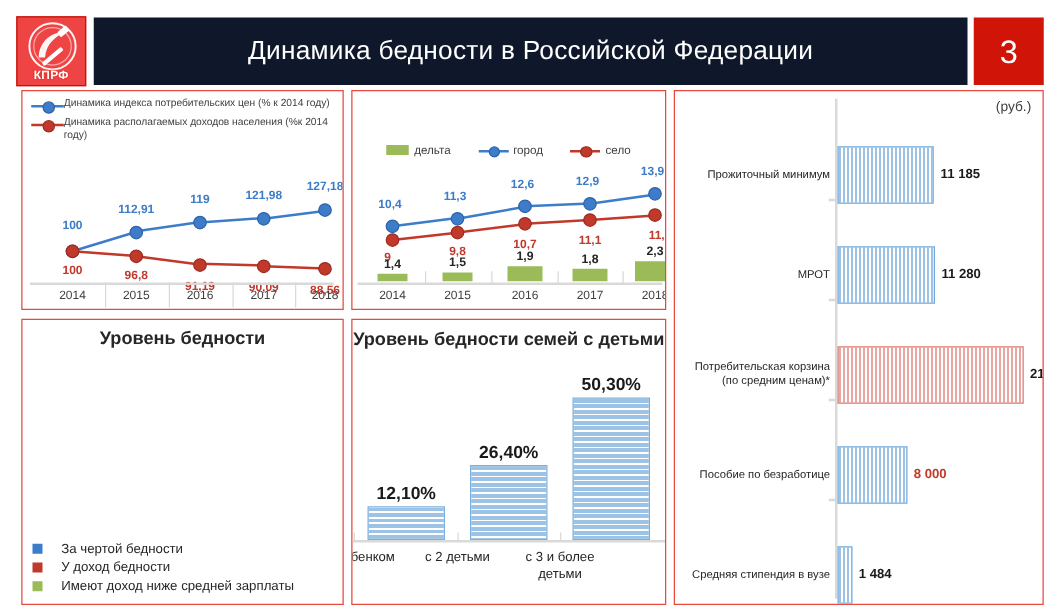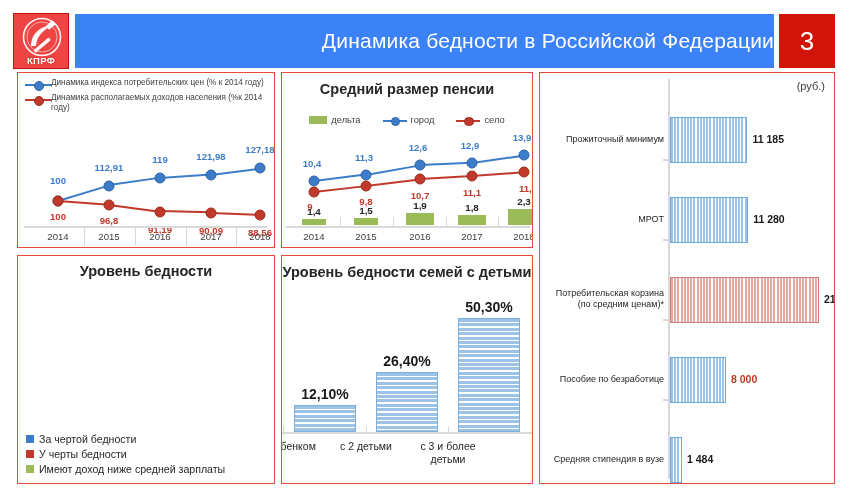--- a/index.html
+++ b/index.html
@@ -18,21 +18,21 @@
     box-sizing:border-box;overflow:hidden;
   }
   .logo svg{position:absolute;left:4px;top:1px;}
   .logo .logo-text{
     position:relative;z-index:3;color:#ffffff;font-size:9.5px;font-weight:bold;
     letter-spacing:.3px;line-height:1;padding-bottom:3px;
     text-shadow:0 0 2px #d91f12;
   }
   .title-bar{
     position:absolute;left:75px;top:14px;width:699px;height:54px;
-    background:#3b82f6;display:flex;align-items:center;justify-content:flex-end;
+    background:#0f172a;display:flex;align-items:center;justify-content:center;
   }
   .title-bar .title{
     color:#ffffff;font-size:21px;font-weight:400;letter-spacing:.2px;
     text-align:center;
   }
   .slide-num{
     position:absolute;left:779px;top:14px;width:56px;height:54px;
     background:#d01408;display:flex;align-items:center;justify-content:center;
   }
   .slide-num span{color:#fff;font-size:26px;font-weight:400;}
@@ -98,21 +98,21 @@
   }
   .hbar-val{position:absolute;font-size:10.5px;font-weight:bold;color:#1a1a1a;white-space:nowrap;}
   .hbar-val.red{color:#c0392b;font-weight:bold;}
 
   
   #panel-poverty .chart-title{position:absolute;left:0;top:7px;width:100%;font-size:14.5px;}
   .pie-wrap{position:absolute;left:47px;top:28px;width:160px;height:140px;}
   .pie{position:absolute;left:0;top:0;width:160px;height:140px;}
   .pie-lbl{position:absolute;color:#fff;font-size:13px;font-weight:bold;white-space:nowrap;transform:translate(-50%,-50%);text-shadow:0 1px 1px rgba(0,0,0,.25);}
   .pie-legend{position:absolute;left:8px;bottom:5px;width:244px;font-size:10.6px;color:#262626;}
-  .pie-legend .row{display:flex;align-items:center;gap:5px;margin-bottom:3px;}
+  .pie-legend .row{display:flex;align-items:center;gap:15px;margin-bottom:3px;}
   .pie-legend .sw{width:8px;height:8px;flex:0 0 auto;}
 
   
   #panel-families .chart-title{position:absolute;left:0;top:7px;width:100%;font-size:14.5px;line-height:1.25;}
   .vbar{
     position:absolute;
     background:repeating-linear-gradient(180deg,#9cc3e5 0 3px,#ffffff 3px 4.4px);
     border:1px solid #7bb0de;box-sizing:border-box;
   }
   .vbar-val{position:absolute;font-size:14px;font-weight:bold;color:#1a1a1a;transform:translateX(-50%);white-space:nowrap;}
@@ -198,21 +198,20 @@
           <div class="tick" style="left: 117px; top: 153px; width: 1px; height: 20px;"></div>
           <div class="tick" style="left: 168px; top: 153px; width: 1px; height: 20px;"></div>
           <div class="tick" style="left: 218px; top: 153px; width: 1px; height: 20px;"></div>
         </div>
       <div class="axis-line" style="left:6px;top:153px;width:243px;height:1.5px;"></div>
     </div>
   </div>
 
   <div class="panel" id="panel-pension">
     <div class="clip">
-      <div class="chart-title">Средний размер пенсии</div>
       <div class="p-legend">
         <span class="it">
           <span class="sw"></span>
           <span>дельта</span>
         </span>
         <span class="it">
           <span class="ln">
             <i style="background:#3d7cc9"></i>
               <b style="background:#3d7cc9;border:1px solid #2f63a6"></b>
           </span>
@@ -321,21 +320,21 @@
   <div class="panel" id="panel-poverty">
     <div class="clip">
       <div class="chart-title">Уровень бедности</div>
       <div class="pie-legend">
         <div class="row">
           <span class="sw" style="background:#3d7cc9"></span>
           <span>За чертой бедности</span>
         </div>
         <div class="row">
           <span class="sw" style="background:#c0392b"></span>
-          <span>У черты бедности</span>
+          <span>У доход бедности</span>
         </div>
         <div class="row">
           <span class="sw" style="background:#9bbb59"></span>
           <span>Имеют доход ниже средней зарплаты</span>
         </div>
       </div>
     </div>
   </div>
 
   <div class="panel" id="panel-families">

